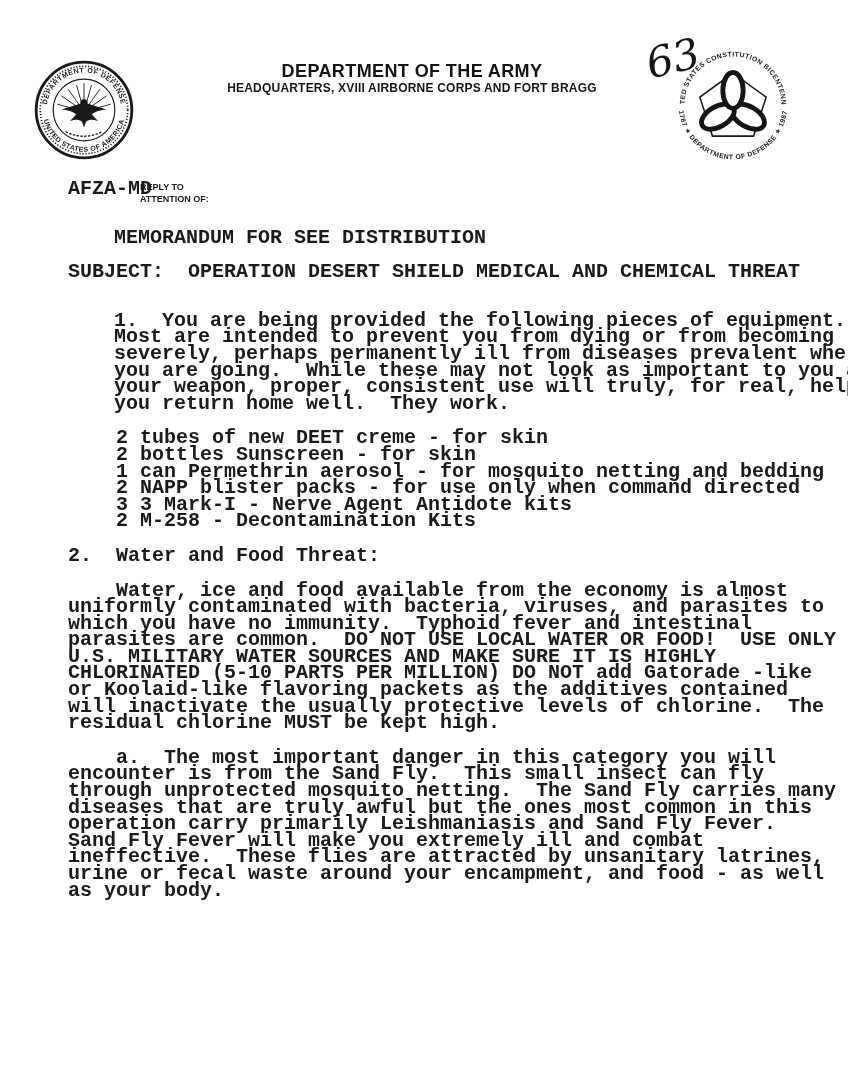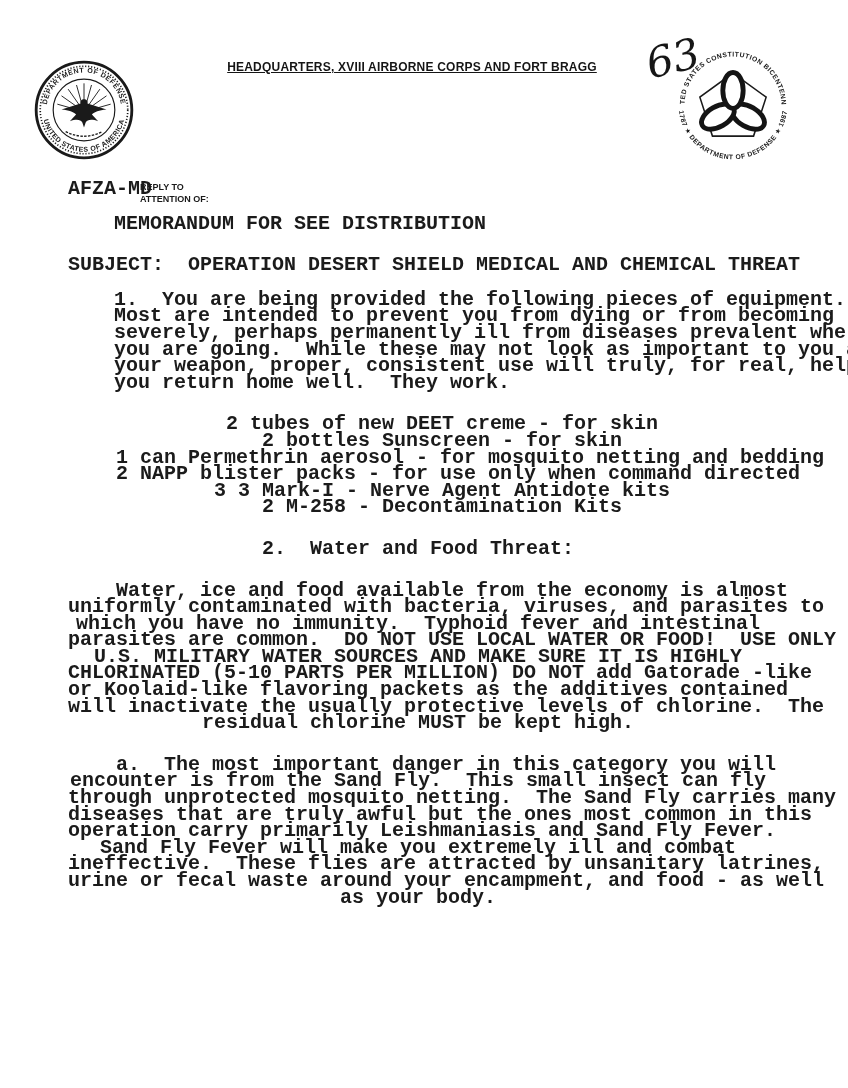--- a/index.html
+++ b/index.html
@@ -34,21 +34,20 @@
   }
   .header-title {
     font-size: 18px;
     line-height: 21px;
     letter-spacing: 0.4px;
   }
   .header-sub {
     font-size: 12px;
     line-height: 13px;
     letter-spacing: 0.2px;
-    text-decoration: underline;
   }
   .reply-to {
     position: absolute;
     left: 140px; top: 135px;
     font-family: "Liberation Sans", "DejaVu Sans", sans-serif;
     font-weight: bold;
     font-size: 9px;
     line-height: 11.5px;
     color: #1a1a1a;
     white-space: pre-line;
@@ -74,22 +73,22 @@
   .typed {
     font-family: "Liberation Mono", "DejaVu Sans Mono", monospace;
     font-weight: bold;
     font-size: 20px;
     line-height: 16.6px;
     letter-spacing: 0;
     color: #1b1b1b;
     white-space: pre;
     margin: 0;
   }
-  .gap1 { margin-top: 25px; text-align: center; }
-  .gap2 { margin-top: 18px; padding-left: 46px; }
+  .gap1 { margin-top: 18px; }
+  .gap2 { margin-top: 32px; padding-left: 46px; }
 </style>
 </head>
 <body>
 
 <div class="page">
 
   <svg class="dod-seal" viewBox="0 0 120 120" aria-hidden="true">
     <defs>
       <path id="dodTopArc" d="M 15 60 A 45 45 0 0 1 105 60"></path>
       <path id="dodBottomArc" d="M 10 60 A 50 50 0 0 0 110 60"></path>
@@ -102,20 +101,21 @@
     </text>
     <text class="seal-text" font-size="8.4" letter-spacing="0.5">
       <textPath href="#dodBottomArc" startOffset="50%" text-anchor="middle">UNITED STATES OF AMERICA</textPath>
     </text>
     <path d="M60 62 L92 53 M60 62 L87 43 M60 62 L79 35 M60 62 L69 30 M60 62 L60 28 M60 62 L51 30 M60 62 L41 35 M60 62 L33 43 M60 62 L28 53" stroke="#1a1a1a" stroke-width="1.1" fill="none"></path>
     <path fill="#1a1a1a" d="M60 47 C57 47 55 49.5 55.8 52.2 L33 59.5 C42 60.5 47.5 62.5 50.5 65.5 L43 73.5 C51 70.5 56 71.5 58 75 L60 81 L62 75 C64 71.5 69 70.5 77 73.5 L69.5 65.5 C72.5 62.5 78 60.5 87 59.5 L64.2 52.2 C65 49.5 63 47 60 47 Z"></path>
     <path d="M38 86 Q60 97 82 86" stroke="#1a1a1a" stroke-width="1.6" stroke-dasharray="3 1.6" fill="none"></path>
   </svg>
 
   <div class="header-center">
+    <div class="header-title">DEPARTMENT OF THE ARMY</div>
     <div class="header-sub">HEADQUARTERS, XVIII AIRBORNE CORPS AND FORT BRAGG</div>
   </div>
 
   <div class="reply-to">REPLY TO
 ATTENTION OF:</div>
 
   <svg class="handwritten" viewBox="0 0 76 62" aria-hidden="true">
     <text x="8" y="46" transform="rotate(-14 30 30)" font-family="&quot;DejaVu Serif&quot;, serif" font-style="italic" font-size="42" fill="#161616">63</text>
   </svg>
 

